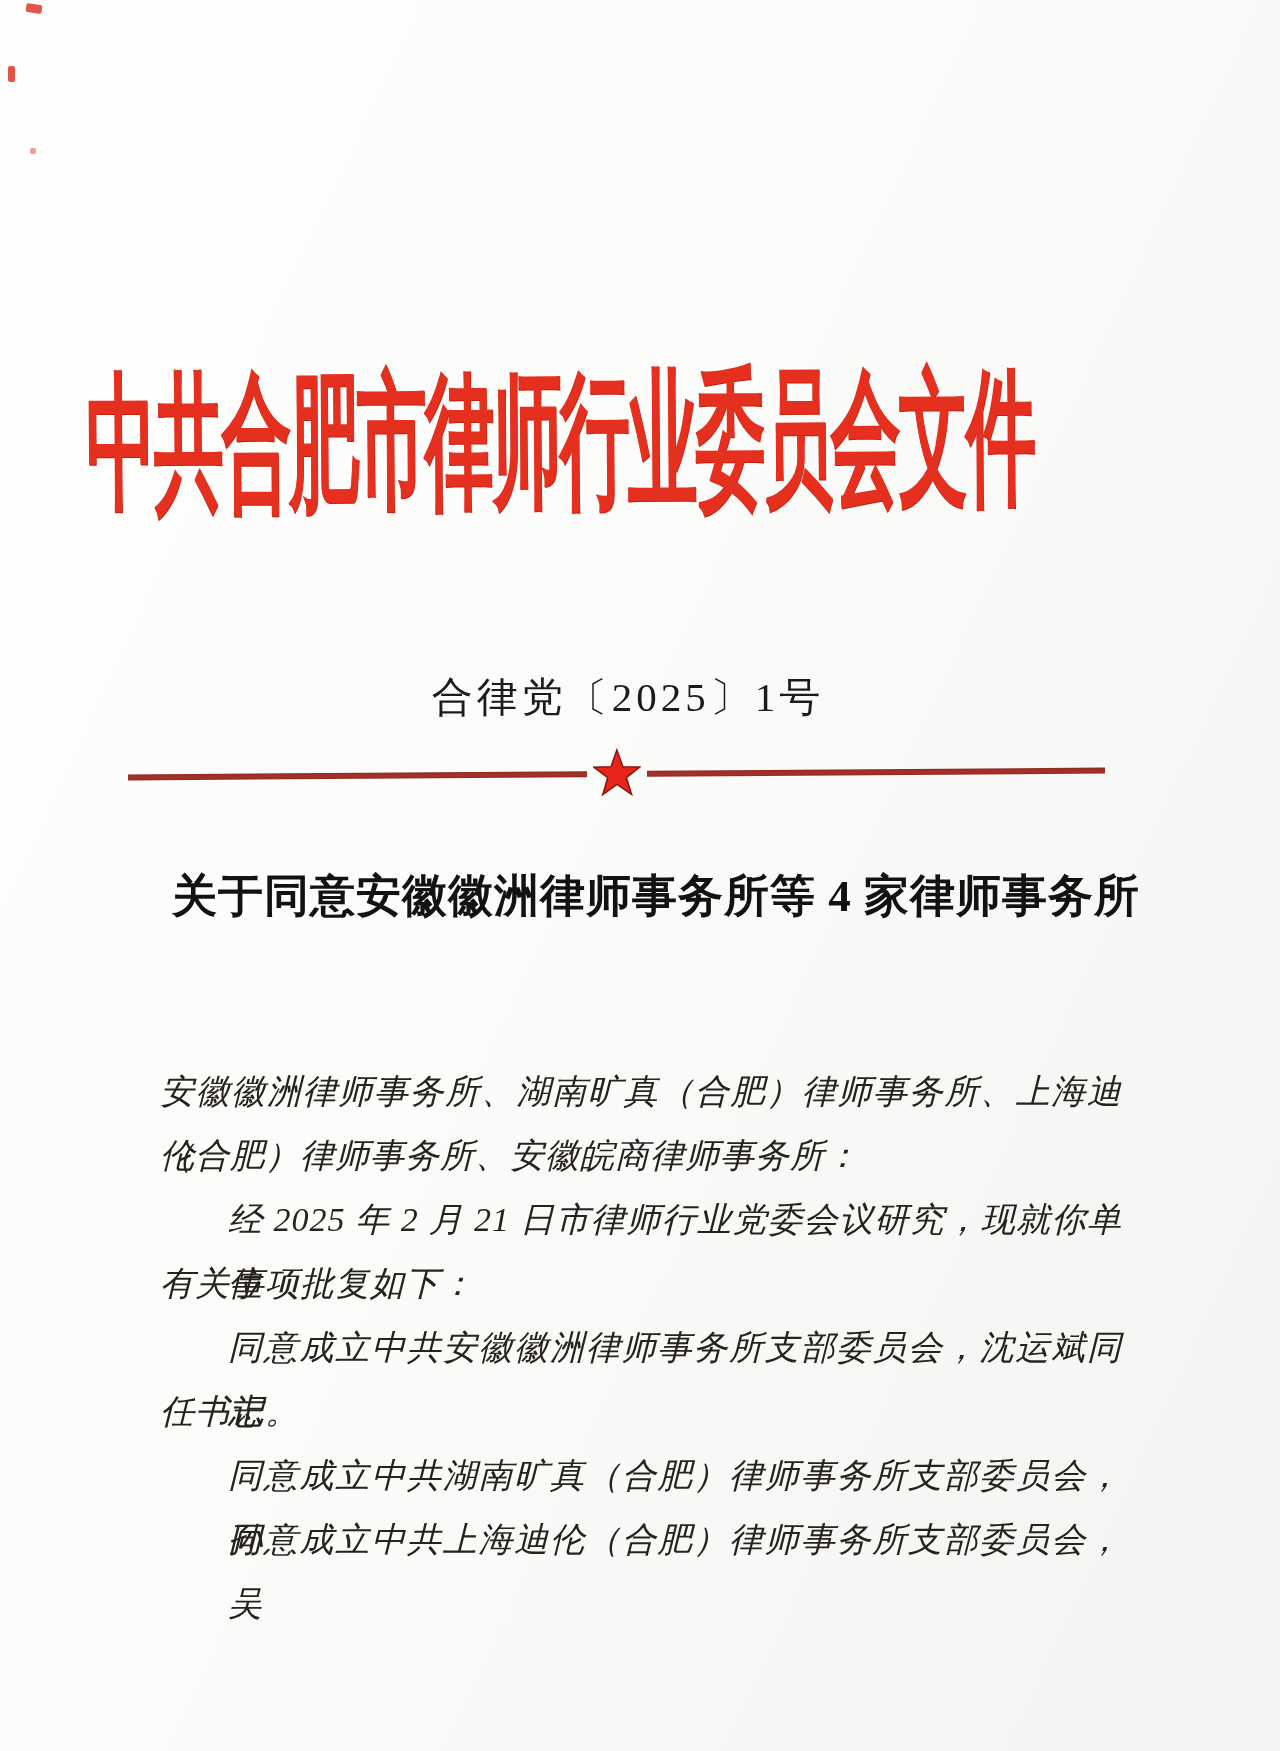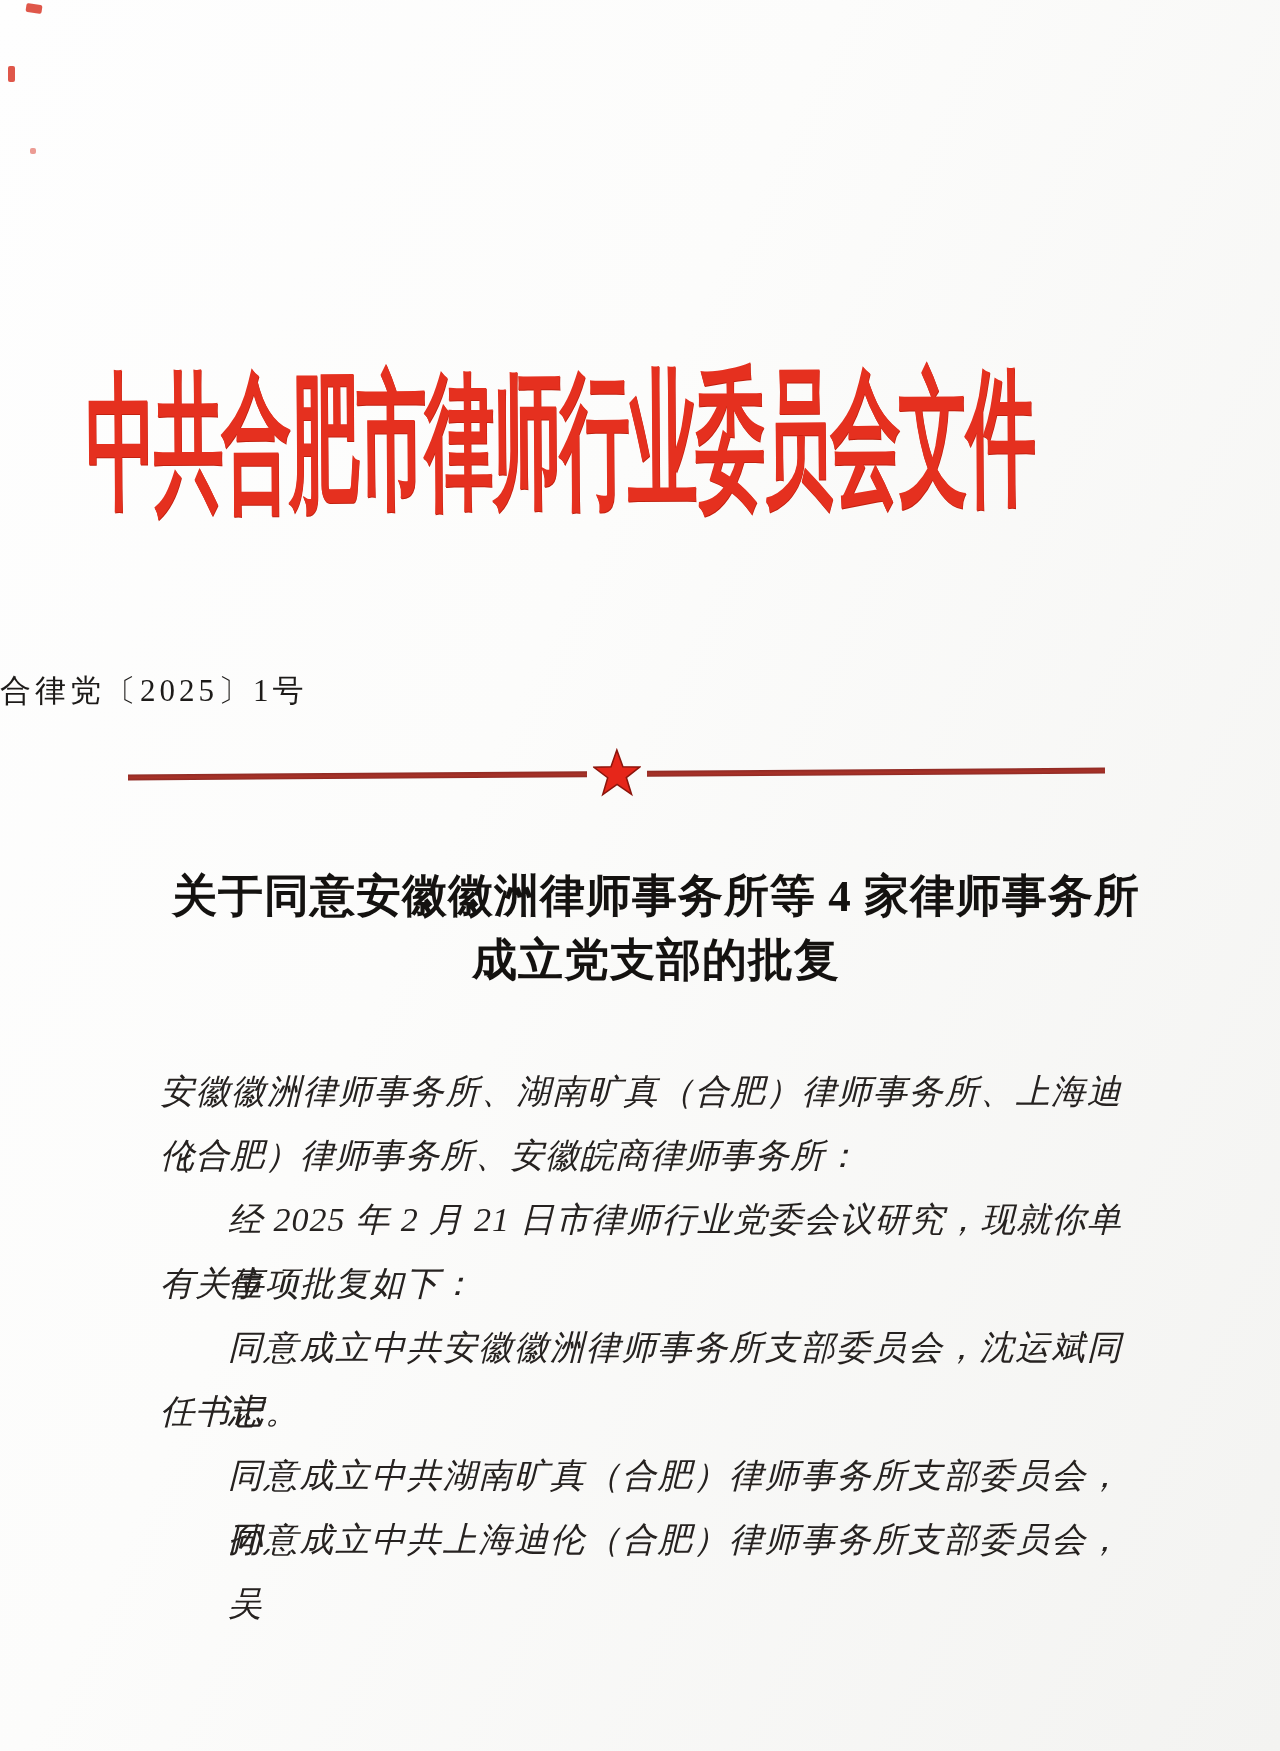--- a/index.html
+++ b/index.html
@@ -36,22 +36,22 @@
     letter-spacing: -4px;
     color: #e5301f;
     text-shadow: 1px 1px 0 #c2200f;
     transform: scaleX(0.47);
     transform-origin: 50% 50%;
   }
 
   .doc-number {
     position: absolute;
     top: 670px; left: 0; width: 1256px;
-    text-align: left;
-    font-size: 31px;
+    text-align: center;
+    font-size: 41px;
     letter-spacing: 4px;
     color: #1d1b19;
   }
 
   .divider {
     position: absolute;
     top: 746px; left: 128px; width: 977px; height: 56px;
     display: flex; align-items: center;
     transform: rotate(-0.4deg);
   }
@@ -120,21 +120,20 @@
     <div class="star-wrap">
       <svg width="48" height="52" viewBox="0 0 50 52" aria-hidden="true">
         <path d="M25 1 L31.2 18.4 L49 18.8 L34.7 29.8 L40 47.4 L25 36.8 L10 47.4 L15.3 29.8 L1 18.8 L18.8 18.4 Z" fill="#e6261a" stroke="#8c150c" stroke-width="1.6"></path>
       </svg>
     </div>
     <div class="rule"></div>
   </div>
 
   <div class="doc-title">
     <div>关于同意安徽徽洲律师事务所等 4 家律师事务所</div>
-    <div>成立党支部的批复</div>
   </div>
 
   <div class="body-text">
     <div class="body-line justify">安徽徽洲律师事务所、湖南旷真（合肥）律师事务所、上海迪伦</div>
     <div class="body-line">（合肥）律师事务所、安徽皖商律师事务所：</div>
     <div class="body-line indent justify">经 2025 年 2 月 21 日市律师行业党委会议研究，现就你单位</div>
     <div class="body-line">有关事项批复如下：</div>
     <div class="body-line indent justify">同意成立中共安徽徽洲律师事务所支部委员会，沈运斌同志</div>
     <div class="body-line">任书记。</div>
     <div class="body-line indent justify">同意成立中共湖南旷真（合肥）律师事务所支部委员会，孙</div>

